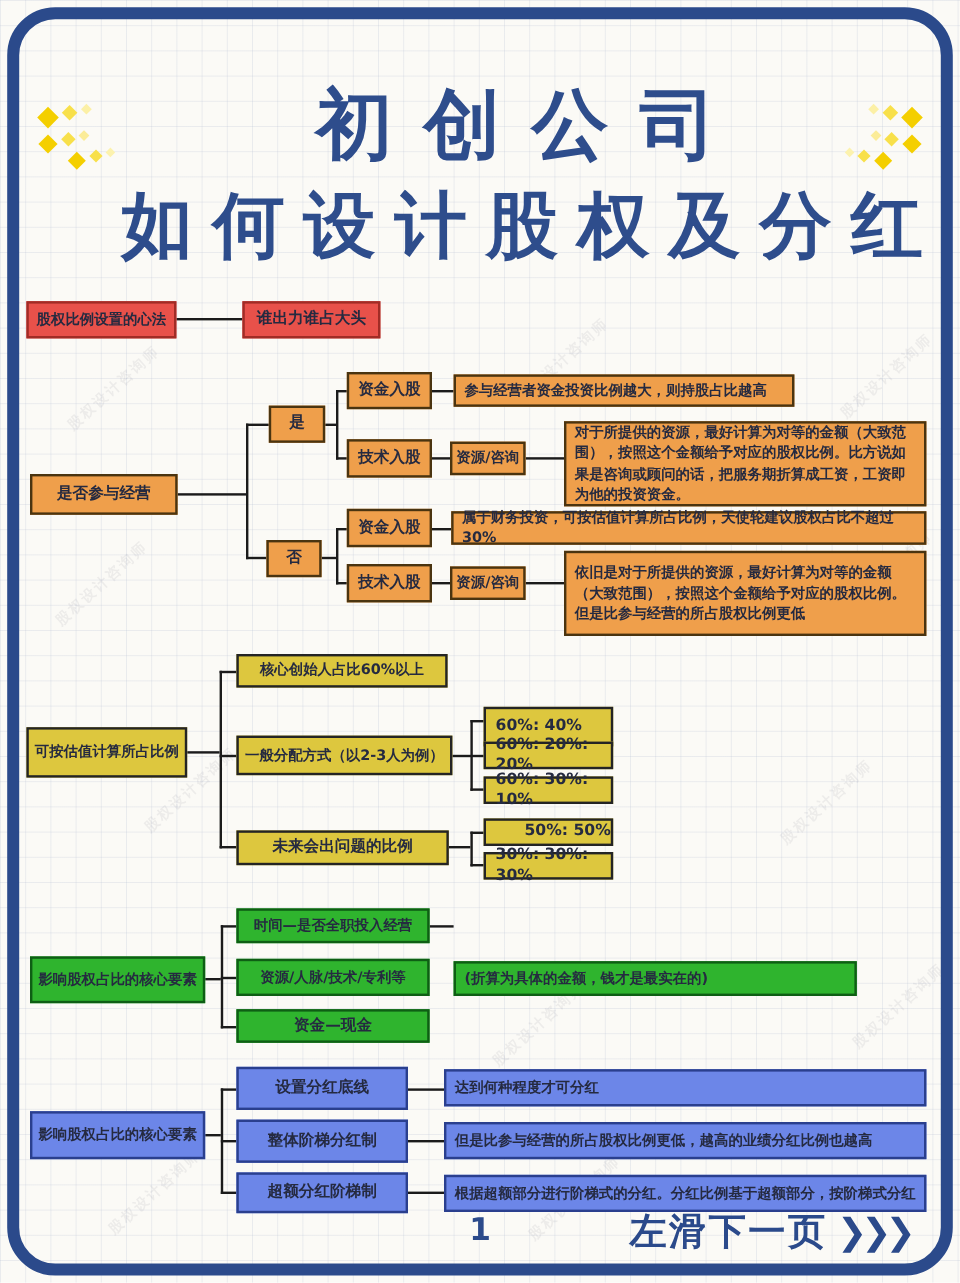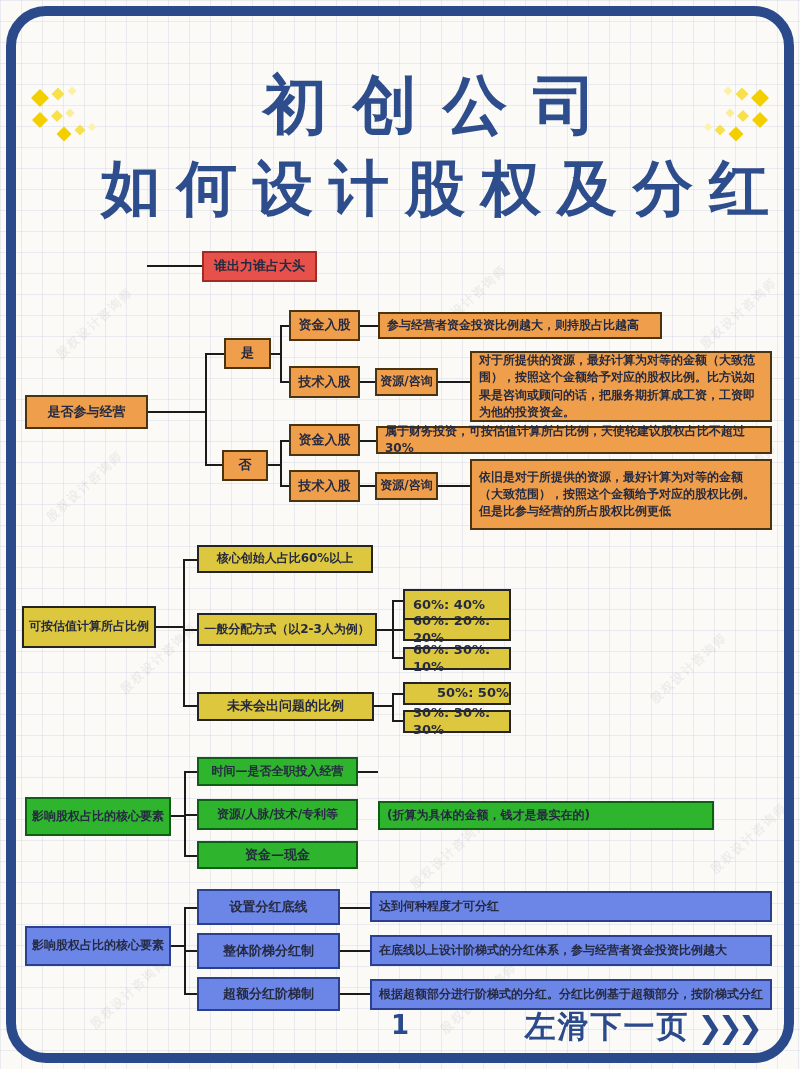--- a/index.html
+++ b/index.html
@@ -79,20 +79,23 @@
     <polygon points="38,42.5 45.5,50 38,57.5 30.5,50" fill="#f4cf00"></polygon>
     <polygon points="54,40.5 59.5,46 54,51.5 48.5,46" fill="#f8e04a"></polygon>
     <polygon points="66,39 70,43 66,47 62,43" fill="#fcf2ae"></polygon>
   </svg>
 
   <div class="title">
     <div class="l1">初创公司</div>
     <div class="l2">如何设计股权及分红</div>
   </div>
 
+  <div class="b red" style="left:22px;top:251px;width:125px;height:31px;">
+      <span class="fs12">股权比例设置的心法</span>
+    </div>
   <div class="b red" style="left:202px;top:251px;width:115px;height:31px;">
       <span>谁出力谁占大头</span>
     </div>
   <div class="ln" style="left:147px;top:265px;width:55px;height:2px;"></div>
 
   <div class="b orange" style="left:25px;top:395px;width:123px;height:34px;">
       <span>是否参与经营</span>
     </div>
   <div class="b orange" style="left:224px;top:338px;width:47px;height:31px;">
       <span>是</span>
@@ -223,21 +226,21 @@
   <div class="b blue" style="left:197px;top:889px;width:143px;height:36px;">
       <span>设置分红底线</span>
     </div>
   <div class="b blue note" style="left:370px;top:891px;width:402px;height:31px;">
       <span>达到何种程度才可分红</span>
     </div>
   <div class="b blue" style="left:197px;top:933px;width:143px;height:36px;">
       <span>整体阶梯分红制</span>
     </div>
   <div class="b blue note" style="left:370px;top:935px;width:402px;height:31px;">
-      <span>在底线以上设计阶梯式的分红体系，参与经营者资金投资比例越大</span>
+      <span>但是比参与经营的所占股权比例更低，越高的业绩分红比例也越高</span>
     </div>
   <div class="b blue" style="left:197px;top:977px;width:143px;height:34px;">
       <span>超额分红阶梯制</span>
     </div>
   <div class="b blue note" style="left:370px;top:979px;width:402px;height:31px;">
       <span>根据超额部分进行阶梯式的分红。分红比例基于超额部分，按阶梯式分红</span>
     </div>
 
   <div class="ln" style="left:171px;top:945px;width:13px;height:2px;"></div>
   <div class="ln" style="left:184px;top:907px;width:2px;height:88px;"></div>

